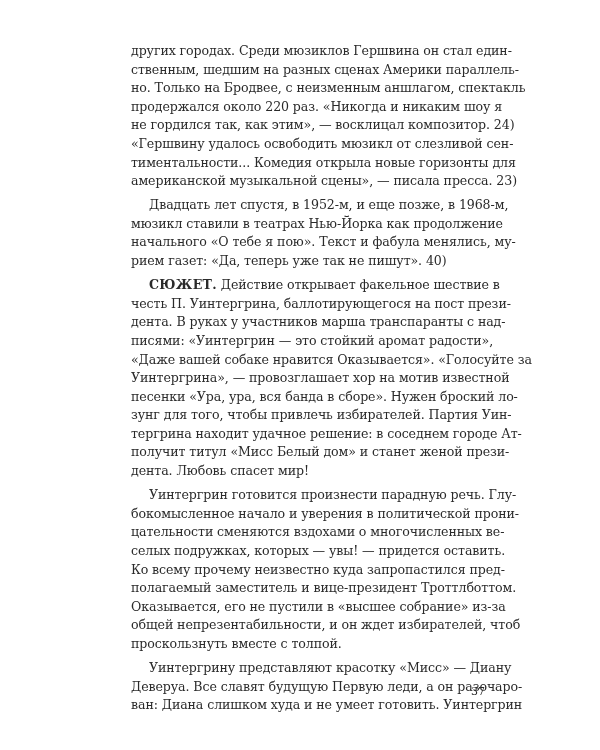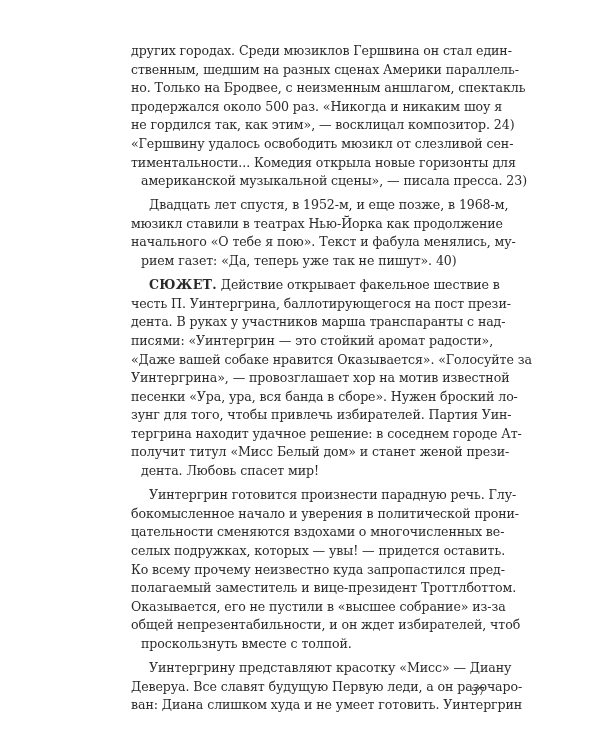--- a/index.html
+++ b/index.html
@@ -43,21 +43,20 @@
       text-align: justify;
       text-align-last: justify;
       text-indent: 0;
       white-space: nowrap;
     }
     .para .line.first-line {
       padding-left: 18px;
     }
     .para .line.last {
       text-align-last: left;
-      margin-left: 10px;
     }
     .bold {
       font-weight: bold;
       letter-spacing: 0.3px;
     }
     .page-number {
       position: absolute;
       left: 455px;
       top: 685px;
       width: 30px;
@@ -70,21 +69,21 @@
 </head>
 <body>
 
 <div class="page">
   <div class="text-block">
 
     <div class="para">
       <span class="line">других городах. Среди мюзиклов Гершвина он стал един-</span>
       <span class="line">ственным, шедшим на разных сценах Америки параллель-</span>
       <span class="line">но. Только на Бродвее, с неизменным аншлагом, спектакль</span>
-      <span class="line">продержался около 500 раз. «Никогда и никаким шоу я</span>
+      <span class="line">продержался около 220 раз. «Никогда и никаким шоу я</span>
       <span class="line">не гордился так, как этим», — восклицал композитор. 24)</span>
       <span class="line">«Гершвину удалось освободить мюзикл от слезливой сен-</span>
       <span class="line">тиментальности... Комедия открыла новые горизонты для</span>
       <span class="line last">американской музыкальной сцены», — писала пресса. 23)</span>
     </div>
 
     <div class="para">
       <span class="line first-line">Двадцать лет спустя, в 1952-м, и еще позже, в 1968-м,</span>
       <span class="line">мюзикл ставили в театрах Нью-Йорка как продолжение</span>
       <span class="line">начального «О тебе я пою». Текст и фабула менялись, му-</span>

